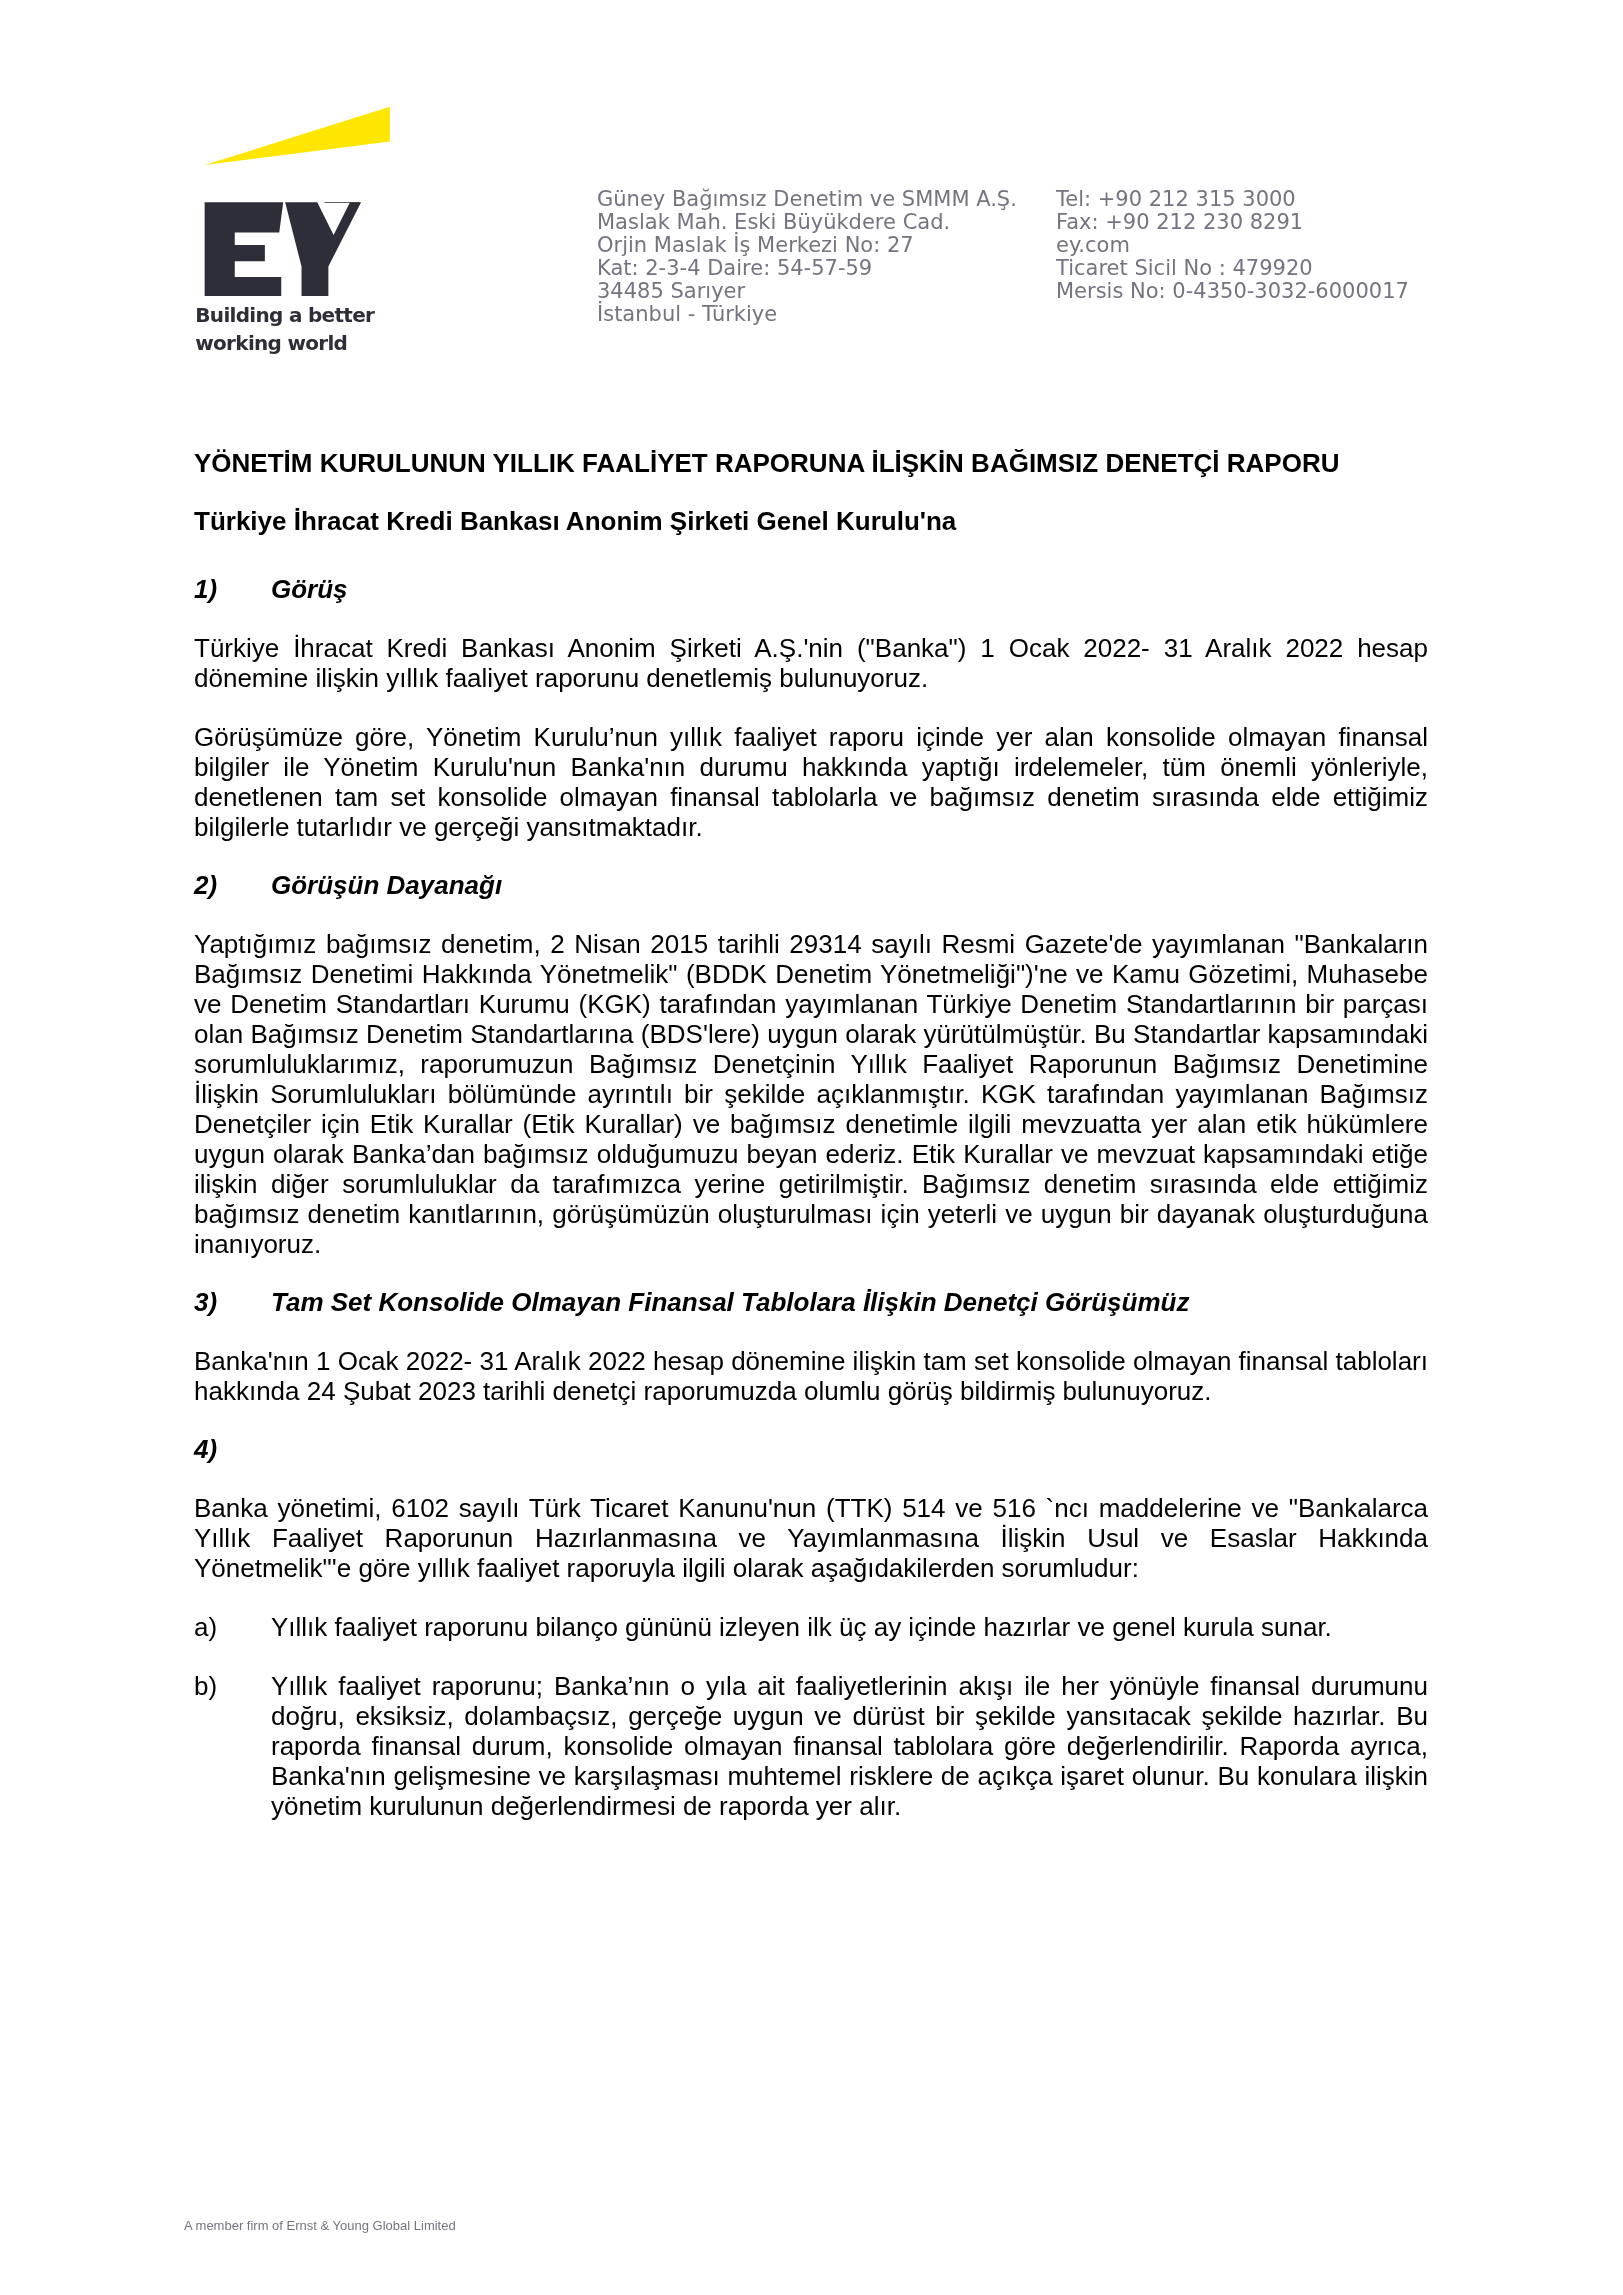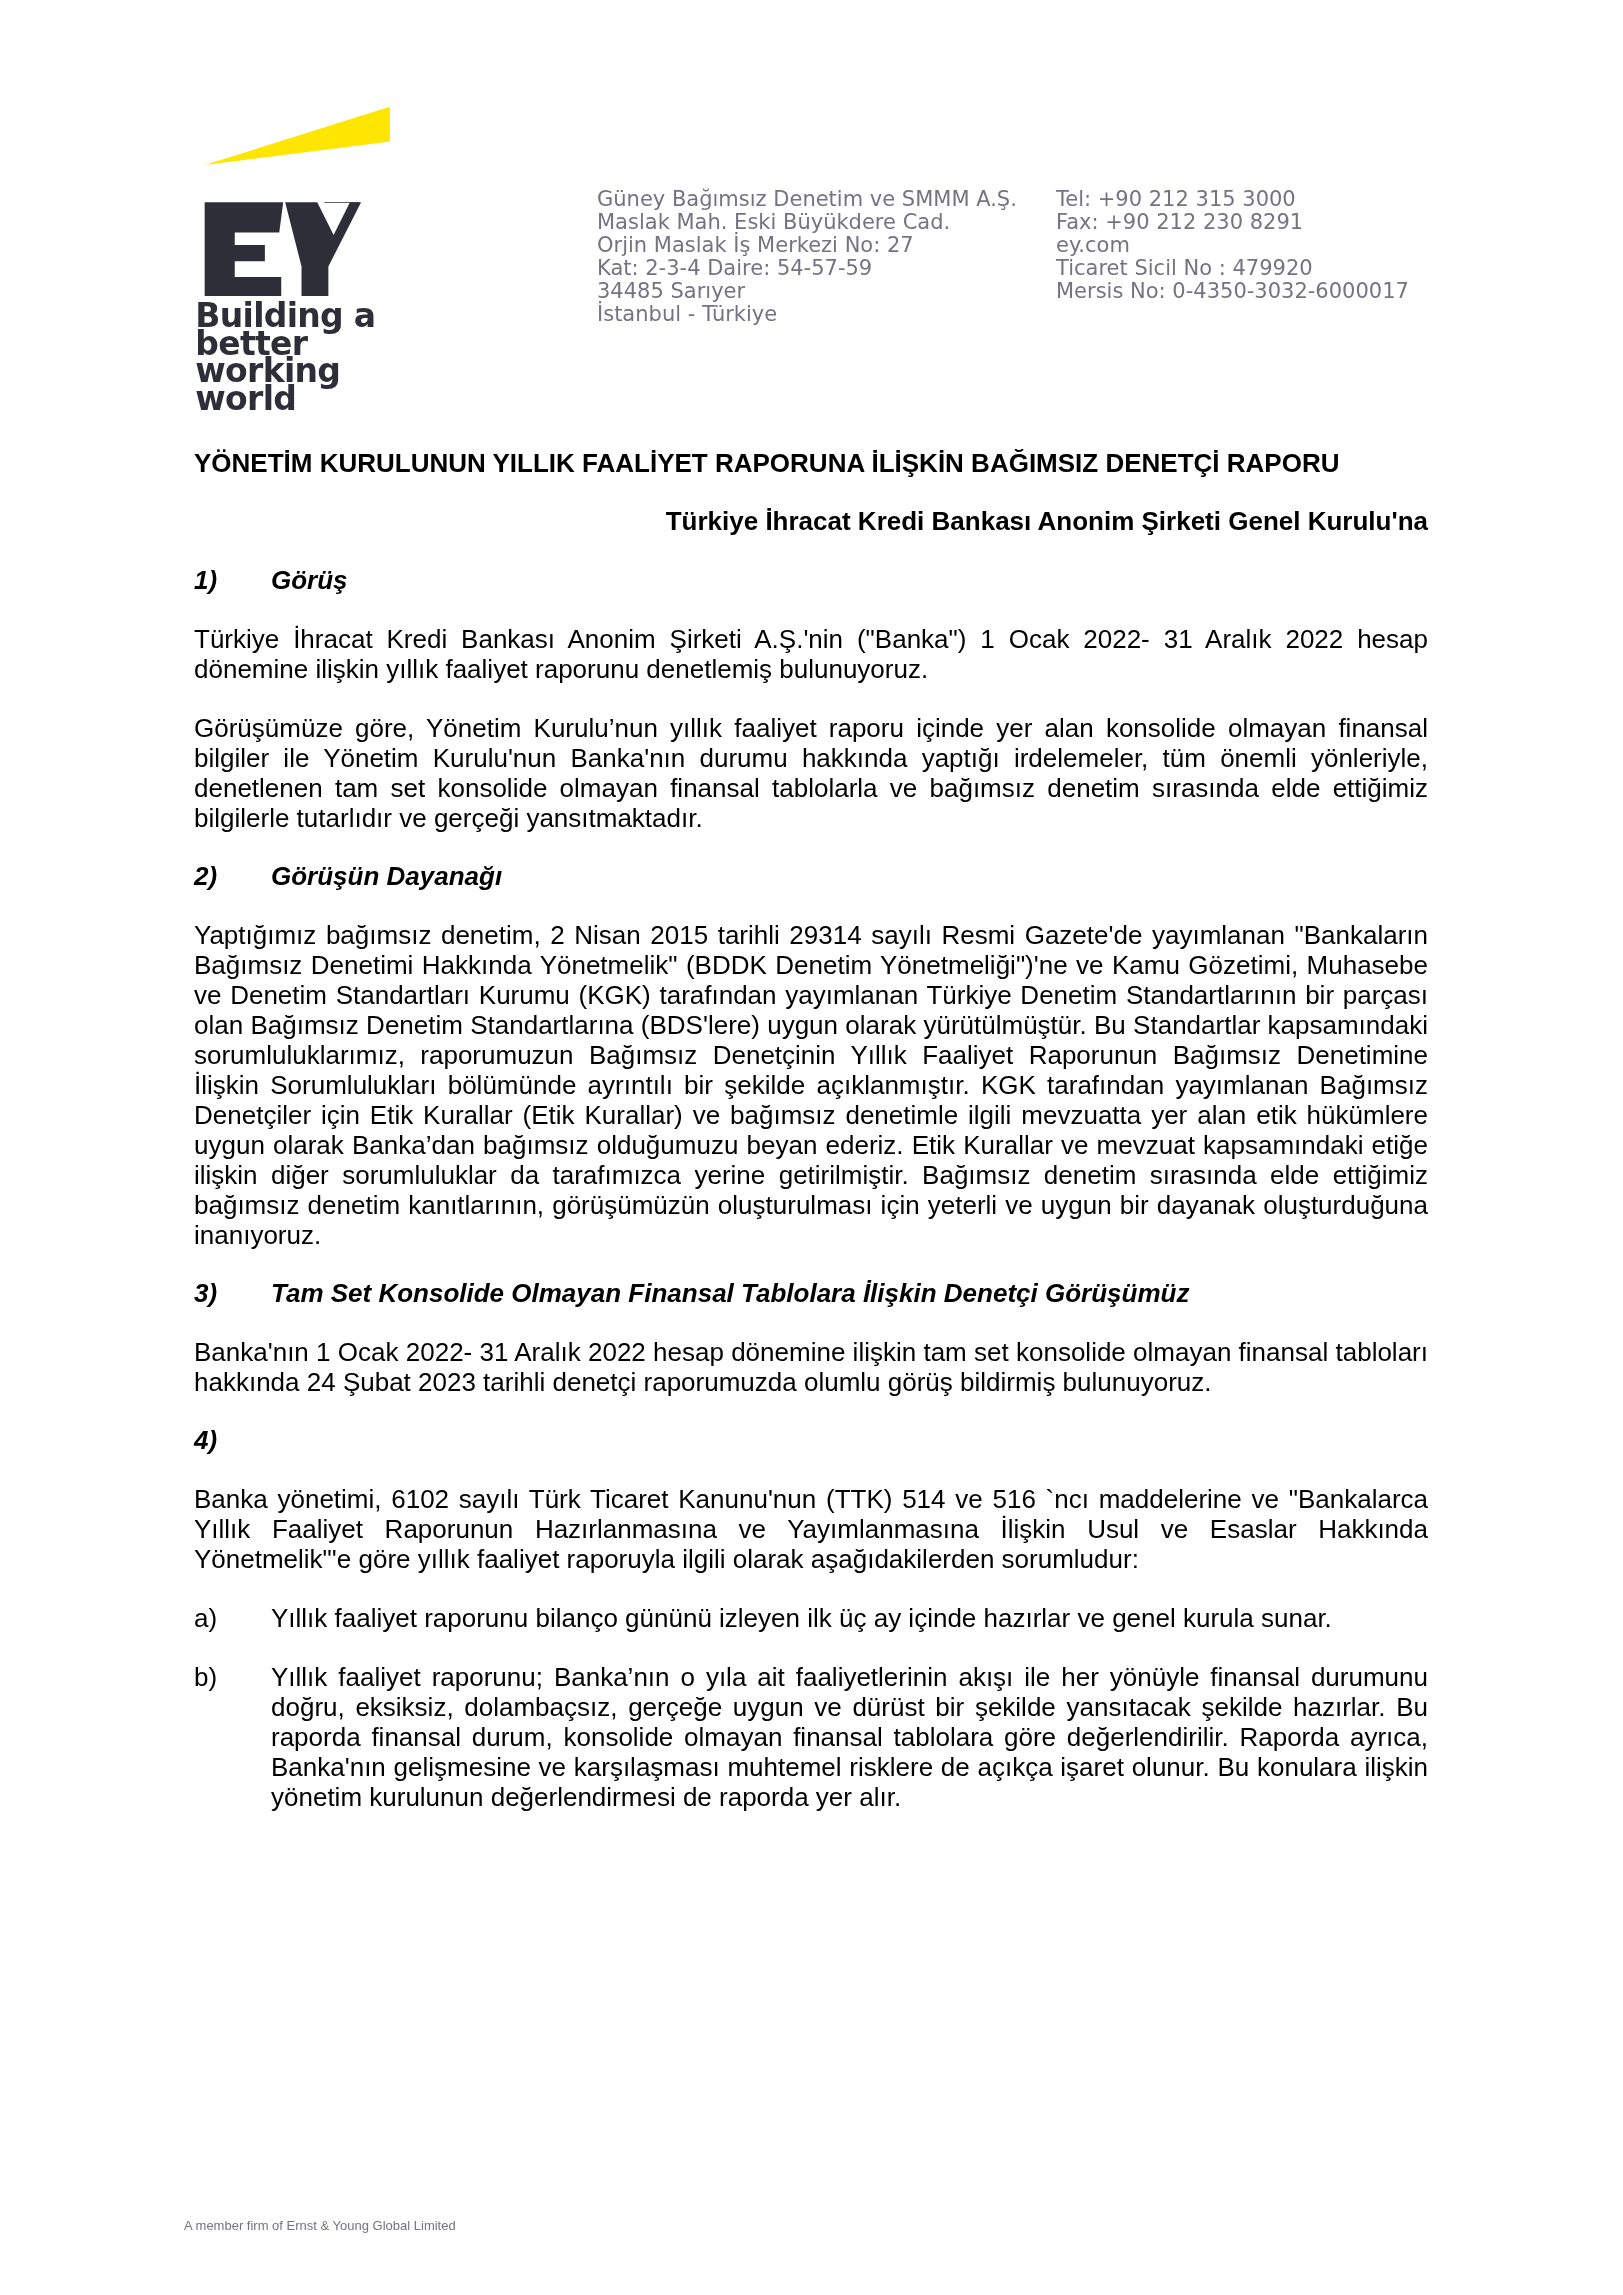--- a/index.html
+++ b/index.html
@@ -1,29 +1,29 @@
 <!DOCTYPE html>
 <html style="font-size:10.5px"><head>
 <meta charset="utf-8">
 <style>
   html, body { margin: 0; padding: 0; background: #ffffff; }
   body { width: 1623px; height: 2295px; position: relative; overflow: hidden;
          font-family: "Liberation Sans", sans-serif; color: #000; }
   .logo { position: absolute; left: 194px; top: 95px; width: 236px; height: 275px; }
   .logo svg { position: absolute; left: 0; top: 0; }
   .tagline { position: absolute; left: 195px; top: 302px; font-family: "DejaVu Sans", sans-serif;
-             font-weight: bold; font-size: 33px; line-height: 27.5px; color: #2e2e38; letter-spacing: -0.7px; }
+             font-weight: bold; font-size: 20px; line-height: 27.5px; color: #2e2e38; letter-spacing: -0.7px; }
   .addr { position: absolute; top: 188px; font-family: "DejaVu Sans", sans-serif; font-size: 21px;
           line-height: 23px; color: #747480; }
   .addr.left { left: 597px; }
   .addr.right { left: 1056px; }
   .addr div { white-space: nowrap; }
   .content { position: absolute; left: 194px; top: 449px; width: 1234px; }
   .title { font-weight: bold; font-size: 26px; line-height: 29px; margin: 0 0 29px 0; white-space: nowrap; }
-  .subtitle { font-weight: bold; font-size: 26px; line-height: 29px; margin: 0 0 30px 0; text-align: right; }
+  .subtitle { font-weight: bold; font-size: 26px; line-height: 29px; margin: 0 0 39px 0; }
   .sec-head { font-weight: bold; font-style: italic; font-size: 26px; line-height: 29px; margin: 0 0 29px 0; display: flex; }
   .sec-head .num { width: 77px; flex: 0 0 77px; }
   p.body { font-size: 26px; line-height: 30px; margin: 8px 0 29px 0; text-align: justify; }
   .list-item { display: flex; font-size: 26px; line-height: 30px; margin: 0 0 29px 0; }
   .list-item .marker { width: 77px; flex: 0 0 77px; }
   .list-item .text { flex: 1; text-align: justify; }
   .footer { position: absolute; left: 184px; top: 2218px; font-size: 13px; color: #747480; }
 </style>
 </head>
 <body>

